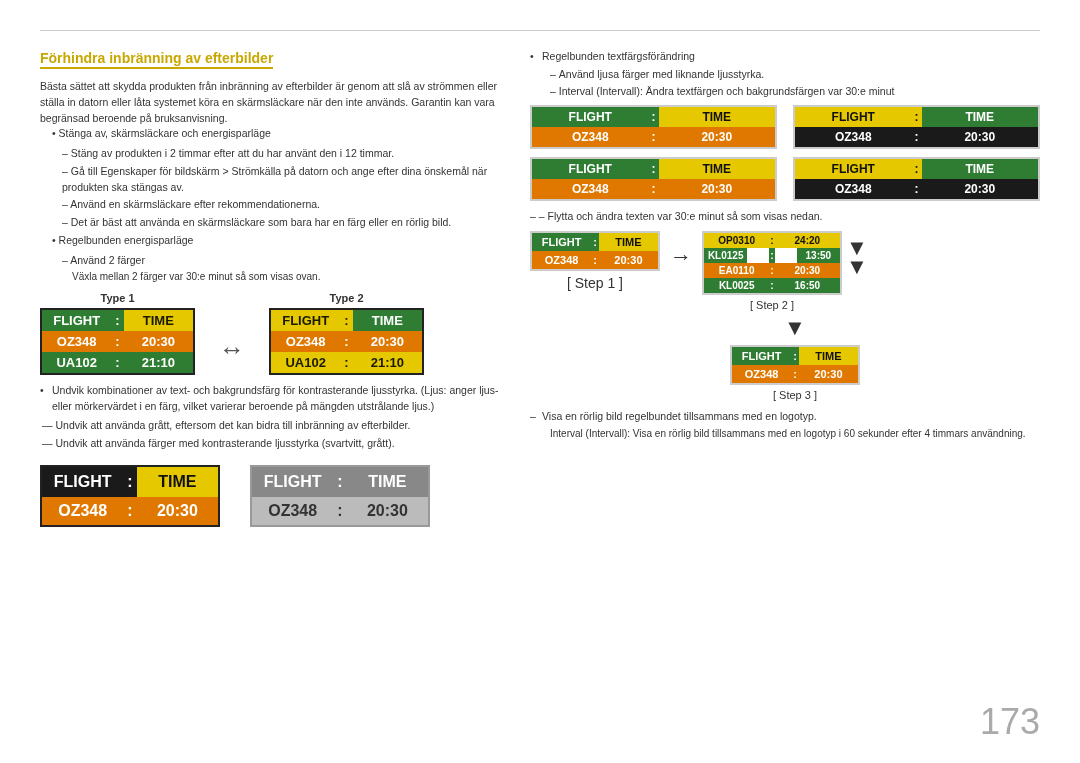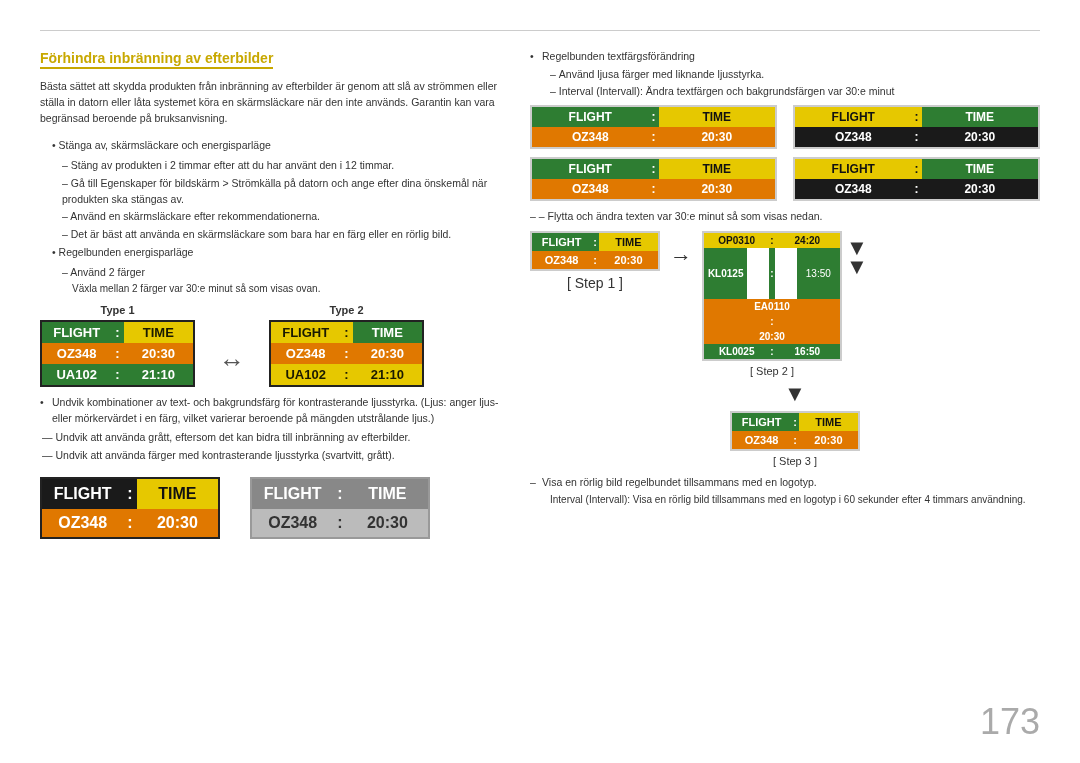--- a/index.html
+++ b/index.html
@@ -46,21 +46,21 @@
       margin-bottom: 10px;
       border-bottom: 2px solid #c8a800;
       display: inline-block;
       padding-bottom: 1px;
     }
 
     .body-text {
       font-size: 10.5px;
       color: #333;
       line-height: 1.5;
-      margin-bottom: 12px;
+      margin-bottom: 0;
     }
 
     .bullet-item {
       font-size: 10.5px;
       color: #333;
       line-height: 1.5;
       margin-left: 12px;
       margin-bottom: 4px;
     }
 
@@ -382,24 +382,24 @@
 
               <div style="display:flex;">
                 <div style="flex:1;background:#e6c800;color:#111;font-size:10px;font-weight:bold;padding:2px 3px;display:flex;align-items:center;justify-content:center;">OP0310</div>
                 <div style="background:#e6c800;color:#111;font-size:10px;font-weight:bold;padding:2px 1px;display:flex;align-items:center;justify-content:center;">:</div>
                 <div style="flex:1;background:#e6c800;color:#111;font-size:10px;font-weight:bold;padding:2px 3px;display:flex;align-items:center;justify-content:center;">24:20</div>
               </div>
 
               <div style="display:flex;gap:22px;">
                 <div style="flex:1;background:#2e7d32;color:#fff;font-size:10px;font-weight:bold;padding:2px 3px;display:flex;align-items:center;justify-content:center;">KL0125</div>
                 <div style="background:#2e7d32;color:#fff;font-size:10px;font-weight:bold;padding:2px 1px;display:flex;align-items:center;justify-content:center;">:</div>
-                <div style="flex:1;background:#2e7d32;color:#fff;font-size:10px;font-weight:normal;padding:20px 3px;display:flex;align-items:center;justify-content:center;">13:50</div>
+                <div style="flex:1;background:#2e7d32;color:#fff;font-size:10px;font-weight:bold;padding:2px 3px;display:flex;align-items:center;justify-content:center;">13:50</div>
               </div>
 
-              <div style="display:flex;flex-direction:column;">
+              <div style="display:flex;">
                 <div style="flex:1;background:#e07800;color:#fff;font-size:10px;font-weight:bold;padding:2px 3px;display:flex;align-items:center;justify-content:center;">EA0110</div>
                 <div style="background:#e07800;color:#fff;font-size:10px;font-weight:bold;padding:2px 1px;display:flex;align-items:center;justify-content:center;">:</div>
                 <div style="flex:1;background:#e07800;color:#fff;font-size:10px;font-weight:bold;padding:2px 3px;display:flex;align-items:center;justify-content:center;">20:30</div>
               </div>
 
               <div style="display:flex;">
                 <div style="flex:1;background:#2e7d32;color:#fff;font-size:10px;font-weight:bold;padding:2px 3px;display:flex;align-items:center;justify-content:center;">KL0025</div>
                 <div style="background:#2e7d32;color:#fff;font-size:10px;font-weight:bold;padding:2px 1px;display:flex;align-items:center;justify-content:center;">:</div>
                 <div style="flex:1;background:#2e7d32;color:#fff;font-size:10px;font-weight:bold;padding:2px 3px;display:flex;align-items:center;justify-content:center;">16:50</div>
               </div>

